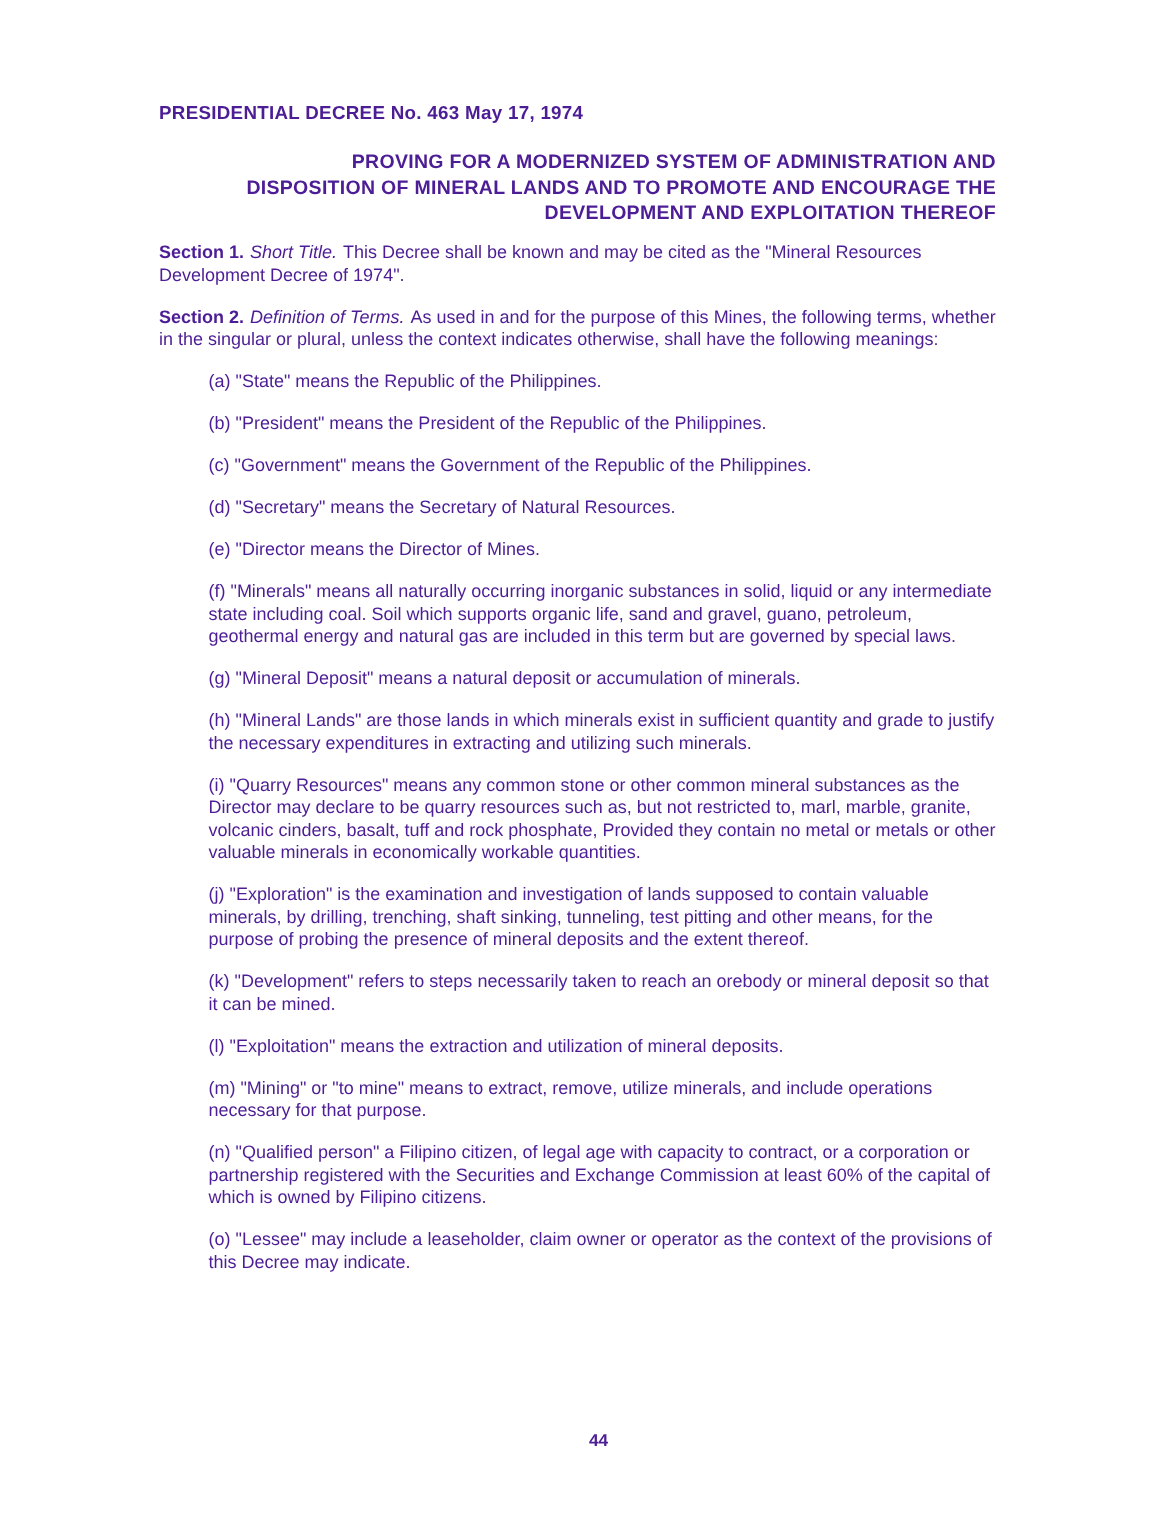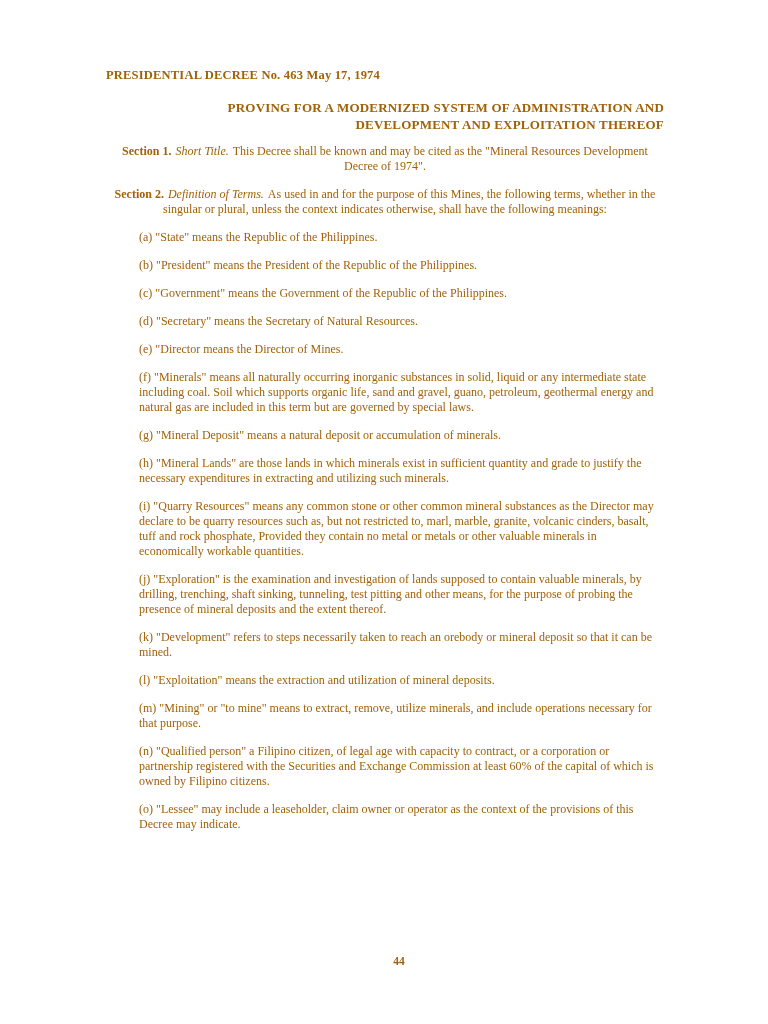--- a/index.html
+++ b/index.html
@@ -6,22 +6,22 @@
     margin: 0;
     padding: 0;
     background: #ffffff;
   }
   .page {
     position: relative;
     width: 732px;
     height: 1024px;
     margin: 0 auto;
     background: #ffffff;
-    color: #a16207;
-    font-family: Liberation Serif, serif;
+    color: #4c1d95;
+    font-family: Liberation Sans, sans-serif;
     font-size: 12px;
     line-height: 15px;
     box-sizing: border-box;
     padding: 68px 86px 0 88px;
     overflow: hidden;
   }
   .decree-title {
     font-size: 12.5px;
     font-weight: bold;
     margin: 0 0 16px 0;
@@ -39,21 +39,20 @@
   .chapter {
     text-align: center;
     font-weight: bold;
     font-size: 12.5px;
     line-height: 15px;
     letter-spacing: 0.2px;
     margin: 0 0 15px 0;
   }
   p.section {
     margin: 0 0 13px 0;
-    text-align: center;
   }
   .sec-lead {
     font-weight: bold;
     margin-right: 4px;
   }
   .sec-term {
     font-style: italic;
     margin-right: 4px;
   }
   .defs p {
@@ -71,20 +70,21 @@
 </style>
 </head>
 <body>
 
 <div class="page">
 
   <h1 class="decree-title">PRESIDENTIAL DECREE No. 463 May 17, 1974</h1>
 
   <div class="decree-heading">
     <div>PROVING FOR A MODERNIZED SYSTEM OF ADMINISTRATION AND</div>
+    <div>DISPOSITION OF MINERAL LANDS AND TO PROMOTE AND ENCOURAGE THE</div>
     <div>DEVELOPMENT AND EXPLOITATION THEREOF</div>
   </div>
 
 
   <p class="section"><span class="sec-lead">Section 1.</span><span class="sec-term">Short Title.</span><span>This Decree shall be known and may be cited as the "Mineral Resources Development Decree of 1974".</span></p>
 
   <p class="section"><span class="sec-lead">Section 2.</span><span class="sec-term">Definition of Terms.</span><span>As used in and for the purpose of this Mines, the following terms, whether in the singular or plural, unless the context indicates otherwise, shall have the following meanings:</span></p>
 
   <div class="defs">
     <p>(a) "State" means the Republic of the Philippines.</p>

